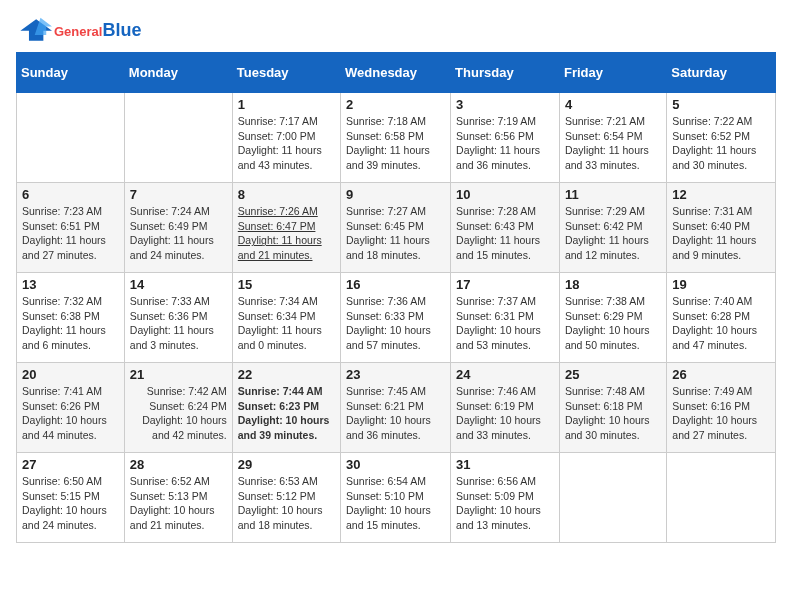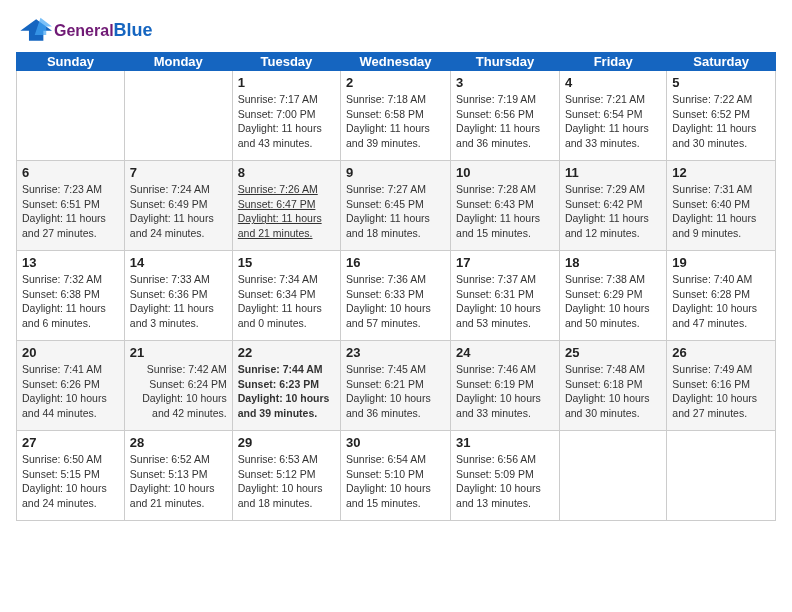--- a/index.html
+++ b/index.html
@@ -46,22 +46,22 @@
     .calendar {
       width: 100%;
       border-collapse: collapse;
       font-size: 11px;
     }
     .calendar thead tr {
       background: #1565C0;
       color: #fff;
     }
     .calendar thead th {
-      padding: 1px 4px;
-      text-align: center;
+      padding: 12px 4px;
+      text-align: left;
       font-size: 13px;
       font-weight: bold;
       border: 1px solid #1565C0;
     }
     .calendar tbody tr {
       vertical-align: top;
     }
     .calendar tbody td {
       border: 1px solid #ccc;
       padding: 4px 5px;
@@ -93,21 +93,21 @@
 <body>
 
 <div class="header">
   <div class="logo">
     <div class="logo-row">
       <svg class="logo-icon" viewBox="0 0 50 38" width="50" height="38">
         <polygon points="28,4 50,20 38,20 38,34 18,34 18,20 6,20" fill="#1565C0"></polygon>
         <polygon points="34,2 50,14 42,14 42,26 26,26" fill="#42A5F5" opacity="0.7"></polygon>
       </svg>
       <div>
-        <span style="font-size:16px;font-weight:bold;color:#701a75;">General</span><span style="font-size:18px;font-weight:bold;color:#1565C0;">Blue</span>
+        <span style="font-size:13px;font-weight:bold;color:#ef4444;">General</span><span style="font-size:18px;font-weight:bold;color:#1565C0;">Blue</span>
       </div>
     </div>
   </div>
 </div>
 
 <table class="calendar">
   <thead>
     <tr>
     <th>Sunday</th>
         <th>Monday</th>

